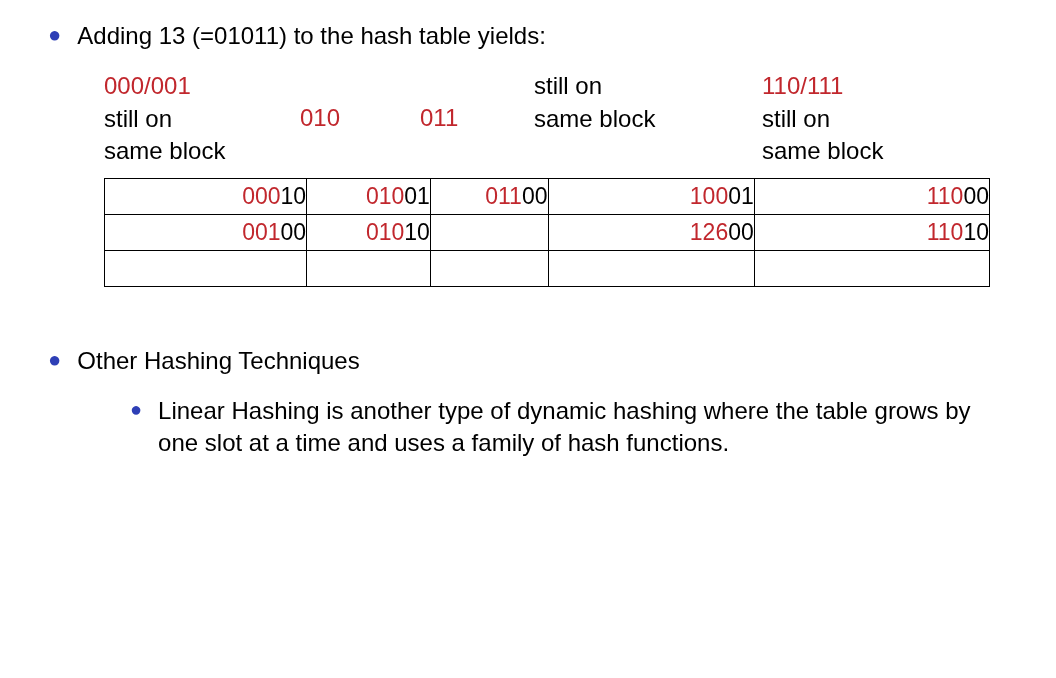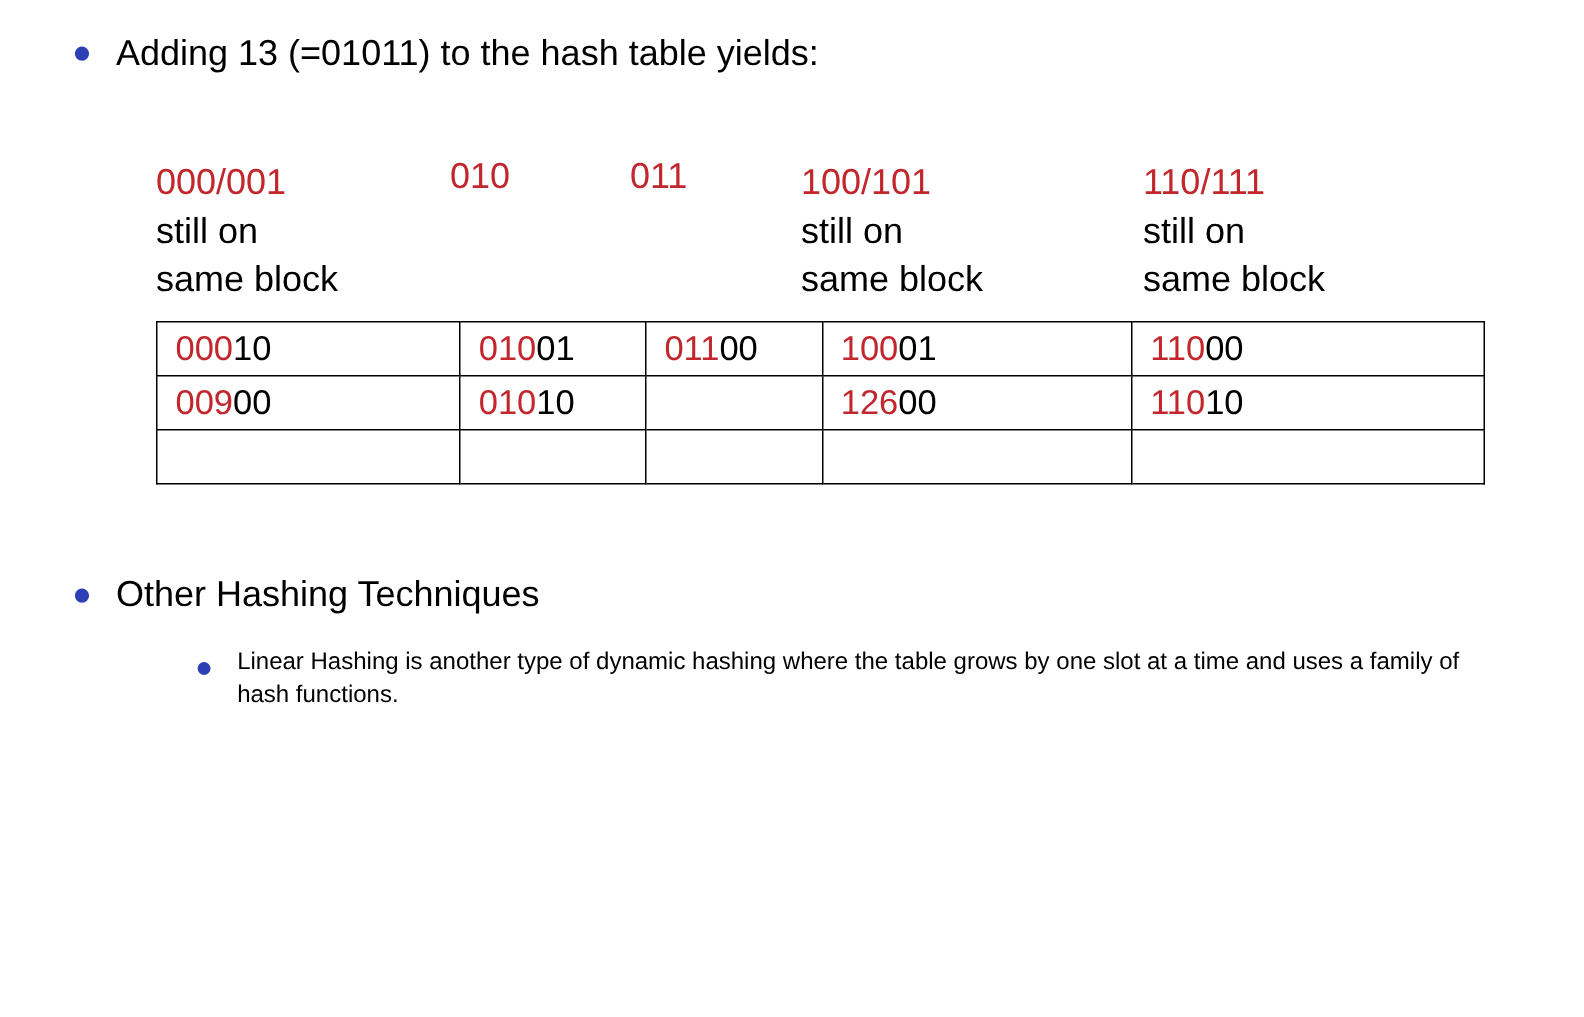--- a/index.html
+++ b/index.html
@@ -25,43 +25,43 @@
     .red { color: #c1272d; }
     .table-area { margin-left: 56px; margin-bottom: 58px; }
     .headers {
       display: grid;
       grid-template-columns: 196px 120px 114px 228px 228px;
       align-items: start;
       margin-bottom: 10px;
     }
     .hdr { padding-right: 10px; vertical-align: top; }
     .hdr-multi { }
-    .hdr .red { display: block; margin-top: 36px; }
+    .hdr .red { display: block; }
     .hdr .sub { display: block; }
     .sub-line { display: flex; justify-content: space-between; }
     .single-hdr { color: #c1272d; padding-top: 32px; }
     .hash-table { border-collapse: collapse; width: 886px; }
     .hash-table td {
       border: 1.4px solid #000;
-      text-align: left;
+      text-align: right;
       height: 36px;
       font-size: 23px;
-      padding: 2px 12px;
+      padding: 2px 0;
     }
     .hash-table td.w1 { width: 196px; }
     .hash-table td.w2 { width: 120px; }
     .hash-table td.w3 { width: 114px; }
     .hash-table td.w4 { width: 200px; }
     .hash-table td.w5 { width: 228px; }
     .first3 { }
     .first3 .pre { color: #c1272d; }
     .section2 { margin-top: 28px; }
     .sub-bullet { display: flex; align-items: flex-start; margin-top: 8px; }
     .sub-bullet .bullet-dot { font-size: 20px; }
-    .sub-bullet .bullet-text { font-size: 16px; }
+    .sub-bullet .bullet-text { font-size: 24px; }
   </style>
 </head>
 <body>
 
 <div class="bullet-row">
   <span class="bullet-dot">●</span>
   <span class="bullet-text">Adding 13 (=01011) to the hash table yields:</span>
 </div>
 
 <div class="table-area">
@@ -71,21 +71,20 @@
       <span class="red">000/001</span>
       <span class="sub sub-line">
         <span>still</span>
         <span>on</span>
       </span>
       <span class="sub">same block</span>
     </div>
     <div class="hdr single-hdr">010</div>
     <div class="hdr single-hdr">011</div>
     <div class="hdr hdr-multi">
-      <span class="red">100/101</span>
       <span class="sub sub-line">
         <span>still</span>
         <span>on</span>
       </span>
       <span class="sub">same block</span>
     </div>
     <div class="hdr hdr-multi">
       <span class="red">110/111</span>
       <span class="sub sub-line">
         <span>still</span>
@@ -98,21 +97,21 @@
   <table class="hash-table">
     <tbody>
         <tr>
       <td class="w1"><span class="first3"><span class="pre">000</span><span>10</span></span></td>
       <td class="w2"><span class="first3"><span class="pre">010</span><span>01</span></span></td>
       <td class="w3"><span class="first3"><span class="pre">011</span><span>00</span></span></td>
       <td class="w4"><span class="first3"><span class="pre">100</span><span>01</span></span></td>
       <td class="w5"><span class="first3"><span class="pre">110</span><span>00</span></span></td>
     </tr>
     <tr>
-      <td class="w1"><span class="first3"><span class="pre">009</span><span>00</span></span></td>
+      <td class="w1"><span class="first3"><span class="pre">001</span><span>00</span></span></td>
       <td class="w2"><span class="first3"><span class="pre">010</span><span>10</span></span></td>
       <td class="w3"><span class="first3"><span class="pre"></span><span></span></span></td>
       <td class="w4"><span class="first3"><span class="pre">126</span><span>00</span></span></td>
       <td class="w5"><span class="first3"><span class="pre">110</span><span>10</span></span></td>
     </tr>
     <tr>
       <td class="w1"></td>
       <td class="w2"></td>
       <td class="w3"></td>
       <td class="w4"></td>

